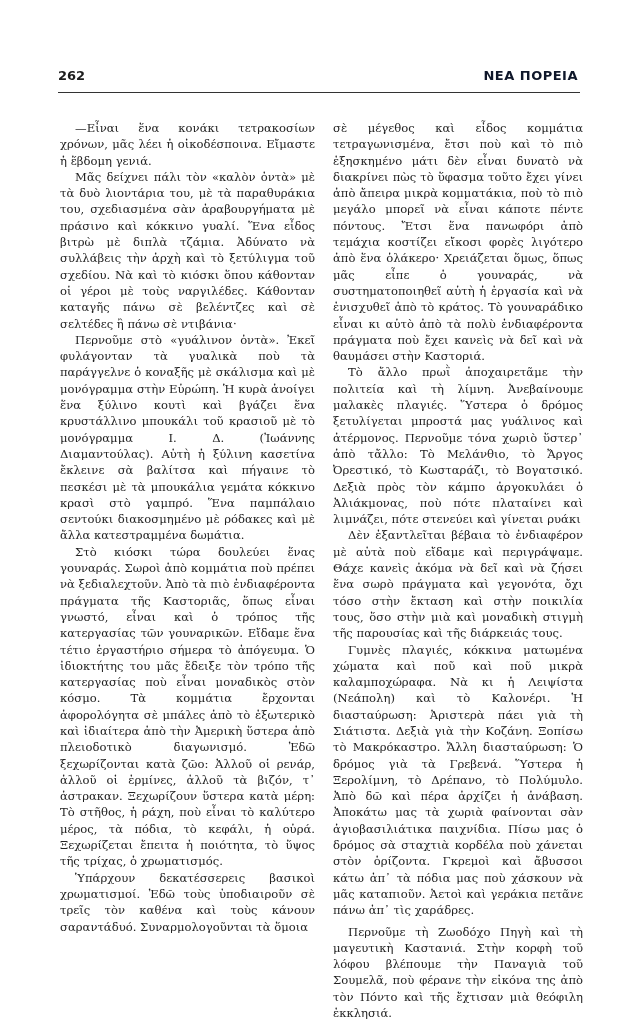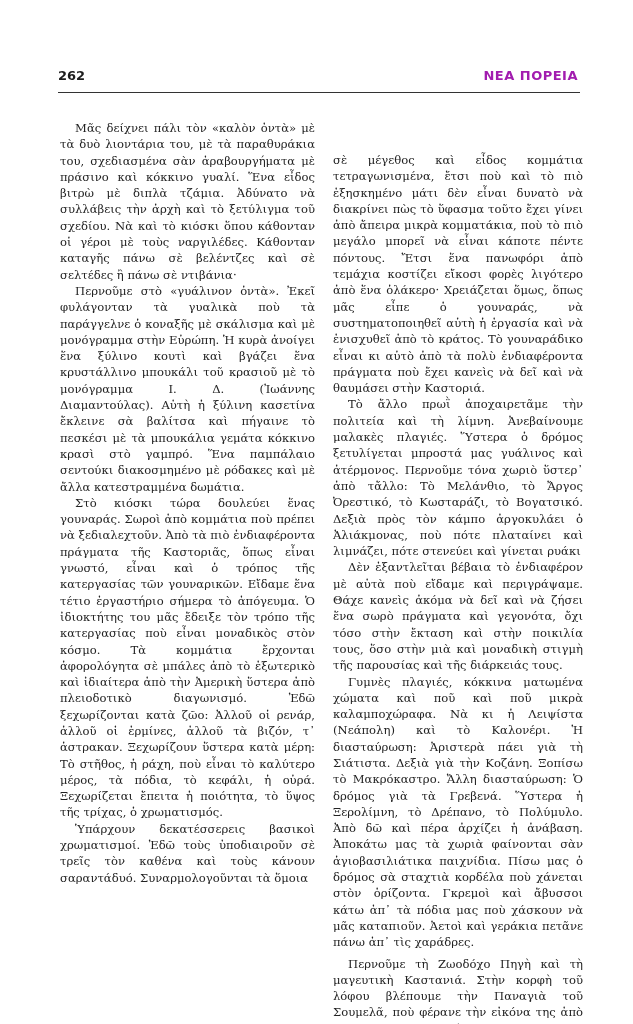--- a/index.html
+++ b/index.html
@@ -15,51 +15,52 @@
     position: absolute; left: 58px; top: 68px; width: 520px; height: 22px;
   }
   .page-number {
     position: absolute; left: 0; top: 0;
     font-family: "DejaVu Sans", "Liberation Sans", sans-serif;
     font-weight: bold; font-size: 13px; color: #1d1d1d; text-align: right;
   }
   .journal-title {
     position: absolute; right: 0; top: 0;
     font-family: "DejaVu Sans", "Liberation Sans", sans-serif;
-    font-weight: bold; font-size: 13px; letter-spacing: 0.5px; color: #a21caf;
+    font-weight: bold; font-size: 13px; letter-spacing: 0.5px; color: #0f172a;
   }
   .header-rule {
     position: absolute; left: 58px; top: 92px; width: 522px; height: 0;
     border-top: 1.6px solid #333;
   }
   .column {
     position: absolute; top: 120px;
     font-size: 11.6px; line-height: 16.3px;
     text-align: justify; color: #222;
   }
   .col-left { left: 60px; width: 255px; }
   .col-right { left: 333px; width: 250px; }
   .column p {
     margin: 0;
     text-indent: 1.3em;
     hyphens: manual;
   }
-  .column p.noindent { text-indent: 0; margin-top: 32px; }
+  .column p.noindent { text-indent: 0; }
   .column p.gap { margin-top: 5px; }
 </style>
 </head>
 <body>
 
 <div class="page-header">
   <span class="page-number">262</span>
   <span class="journal-title">ΝΕΑ ΠΟΡΕΙΑ</span>
 </div>
 <div class="header-rule"></div>
 
 <div class="column col-left">
+  <p>—Εἶναι ἕνα κονάκι τετρακοσίων χρόνων, μᾶς λέει ἡ οἰκοδέσποινα. Εἴμαστε ἡ ἕβδομη γενιά.</p>
   <p>Μᾶς δείχνει πάλι τὸν «καλὸν ὀντὰ» μὲ τὰ δυὸ λιοντάρια του, μὲ τὰ παραθυράκια του, σχεδιασμένα σὰν ἀραβουργήματα μὲ πράσινο καὶ κόκκινο γυαλί. Ἕνα εἶδος βιτρὼ μὲ διπλὰ τζάμια. Ἀδύνατο νὰ συλλάβεις τὴν ἀρχὴ καὶ τὸ ξετύλιγμα τοῦ σχεδίου. Νὰ καὶ τὸ κιόσκι ὅπου κάθονταν οἱ γέροι μὲ τοὺς ναργιλέδες. Κάθονταν καταγῆς πάνω σὲ βελέντζες καὶ σὲ σελτέδες ἢ πάνω σὲ ντιβάνια·</p>
   <p>Περνοῦμε στὸ «γυάλινον ὀντὰ». Ἐκεῖ φυλάγονταν τὰ γυαλικὰ ποὺ τὰ παράγγελνε ὁ κοναξῆς μὲ σκάλισμα καὶ μὲ μονόγραμμα στὴν Εὐρώπη. Ἡ κυρὰ ἀνοίγει ἕνα ξύλινο κουτὶ καὶ βγάζει ἕνα κρυστάλλινο μπουκάλι τοῦ κρασιοῦ μὲ τὸ μονόγραμμα Ι. Δ. (Ἰωάννης Διαμαντούλας). Αὐτὴ ἡ ξύλινη κασετίνα ἔκλεινε σὰ βαλίτσα καὶ πήγαινε τὸ πεσκέσι μὲ τὰ μπουκάλια γεμάτα κόκκινο κρασὶ στὸ γαμπρό. Ἕνα παμπάλαιο σεντούκι διακοσμημένο μὲ ρόδακες καὶ μὲ ἄλλα κατεστραμμένα δωμάτια.</p>
   <p>Στὸ κιόσκι τώρα δουλεύει ἕνας γουναράς. Σωροὶ ἀπὸ κομμάτια ποὺ πρέπει νὰ ξεδιαλεχτοῦν. Ἀπὸ τὰ πιὸ ἐνδιαφέροντα πράγματα τῆς Καστοριᾶς, ὅπως εἶναι γνωστό, εἶναι καὶ ὁ τρόπος τῆς κατεργασίας τῶν γουναρικῶν. Εἴδαμε ἕνα τέτιο ἐργαστήριο σήμερα τὸ ἀπόγευμα. Ὁ ἰδιοκτήτης του μᾶς ἔδειξε τὸν τρόπο τῆς κατεργασίας ποὺ εἶναι μοναδικὸς στὸν κόσμο. Τὰ κομμάτια ἔρχονται ἀφορολόγητα σὲ μπάλες ἀπὸ τὸ ἐξωτερικὸ καὶ ἰδιαίτερα ἀπὸ τὴν Ἀμερικὴ ὕστερα ἀπὸ πλειοδοτικὸ διαγωνισμό. Ἐδῶ ξεχωρίζονται κατὰ ζῶο: Ἀλλοῦ οἱ ρενάρ, ἀλλοῦ οἱ ἑρμίνες, ἀλλοῦ τὰ βιζόν, τ᾽ ἀστρακαν. Ξεχωρίζουν ὕστερα κατὰ μέρη: Τὸ στῆθος, ἡ ράχη, ποὺ εἶναι τὸ καλύτερο μέρος, τὰ πόδια, τὸ κεφάλι, ἡ οὐρά. Ξεχωρίζεται ἔπειτα ἡ ποιότητα, τὸ ὕψος τῆς τρίχας, ὁ χρωματισμός.</p>
   <p>Ὑπάρχουν δεκατέσσερεις βασικοὶ χρωματισμοί. Ἐδῶ τοὺς ὑποδιαιροῦν σὲ τρεῖς τὸν καθένα καὶ τοὺς κάνουν σαραντάδυό. Συναρμολογοῦνται τὰ ὅμοια</p>
 </div>
 
 <div class="column col-right">
   <p class="noindent">σὲ μέγεθος καὶ εἶδος κομμάτια τετραγωνισμένα, ἔτσι ποὺ καὶ τὸ πιὸ ἐξησκημένο μάτι δὲν εἶναι δυνατὸ νὰ διακρίνει πὼς τὸ ὕφασμα τοῦτο ἔχει γίνει ἀπὸ ἄπειρα μικρὰ κομματάκια, ποὺ τὸ πιὸ μεγάλο μπορεῖ νὰ εἶναι κάποτε πέντε πόντους. Ἔτσι ἕνα πανωφόρι ἀπὸ τεμάχια κοστίζει εἴκοσι φορὲς λιγότερο ἀπὸ ἕνα ὁλάκερο· Χρειάζεται ὅμως, ὅπως μᾶς εἶπε ὁ γουναράς, νὰ συστηματοποιηθεῖ αὐτὴ ἡ ἐργασία καὶ νὰ ἐνισχυθεῖ ἀπὸ τὸ κράτος. Τὸ γουναράδικο εἶναι κι αὐτὸ ἀπὸ τὰ πολὺ ἐνδιαφέροντα πράγματα ποὺ ἔχει κανεὶς νὰ δεῖ καὶ νὰ θαυμάσει στὴν Καστοριά.</p>
   <p>Τὸ ἄλλο πρωῒ ἀποχαιρετᾶμε τὴν πολιτεία καὶ τὴ λίμνη. Ἀνεβαίνουμε μαλακὲς πλαγιές. Ὕστερα ὁ δρόμος ξετυλίγεται μπροστά μας γυάλινος καὶ ἀτέρμονος. Περνοῦμε τόνα χωριὸ ὕστερ᾽ ἀπὸ τἄλλο: Τὸ Μελάνθιο, τὸ Ἄργος Ὀρεστικό, τὸ Κωσταράζι, τὸ Βογατσικό. Δεξιὰ πρὸς τὸν κάμπο ἀργοκυλάει ὁ Ἀλιάκμονας, ποὺ πότε πλαταίνει καὶ λιμνάζει, πότε στενεύει καὶ γίνεται ρυάκι</p>
   <p>Δὲν ἐξαντλεῖται βέβαια τὸ ἐνδιαφέρον μὲ αὐτὰ ποὺ εἴδαμε καὶ περιγράψαμε. Θάχε κανεὶς ἀκόμα νὰ δεῖ καὶ νὰ ζήσει ἕνα σωρὸ πράγματα καὶ γεγονότα, ὄχι τόσο στὴν ἔκταση καὶ στὴν ποικιλία τους, ὅσο στὴν μιὰ καὶ μοναδικὴ στιγμὴ τῆς παρουσίας καὶ τῆς διάρκειάς τους.</p>

